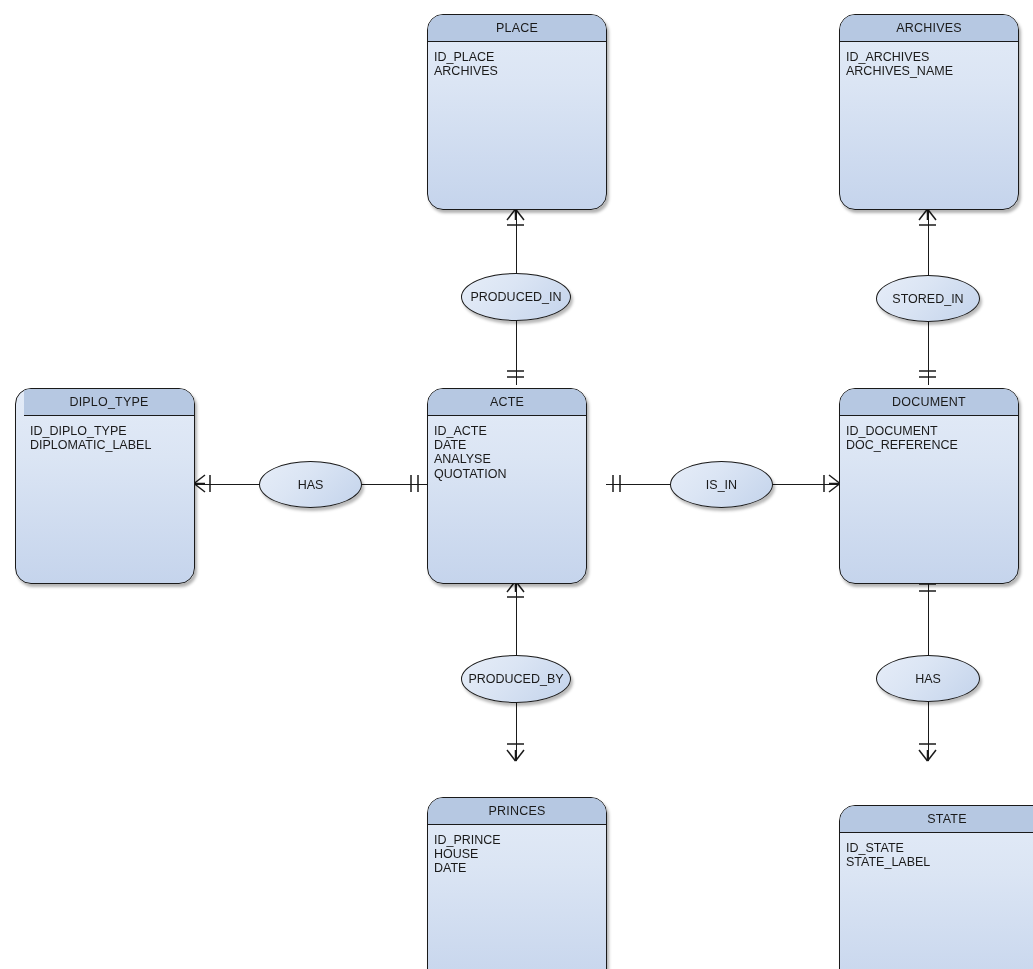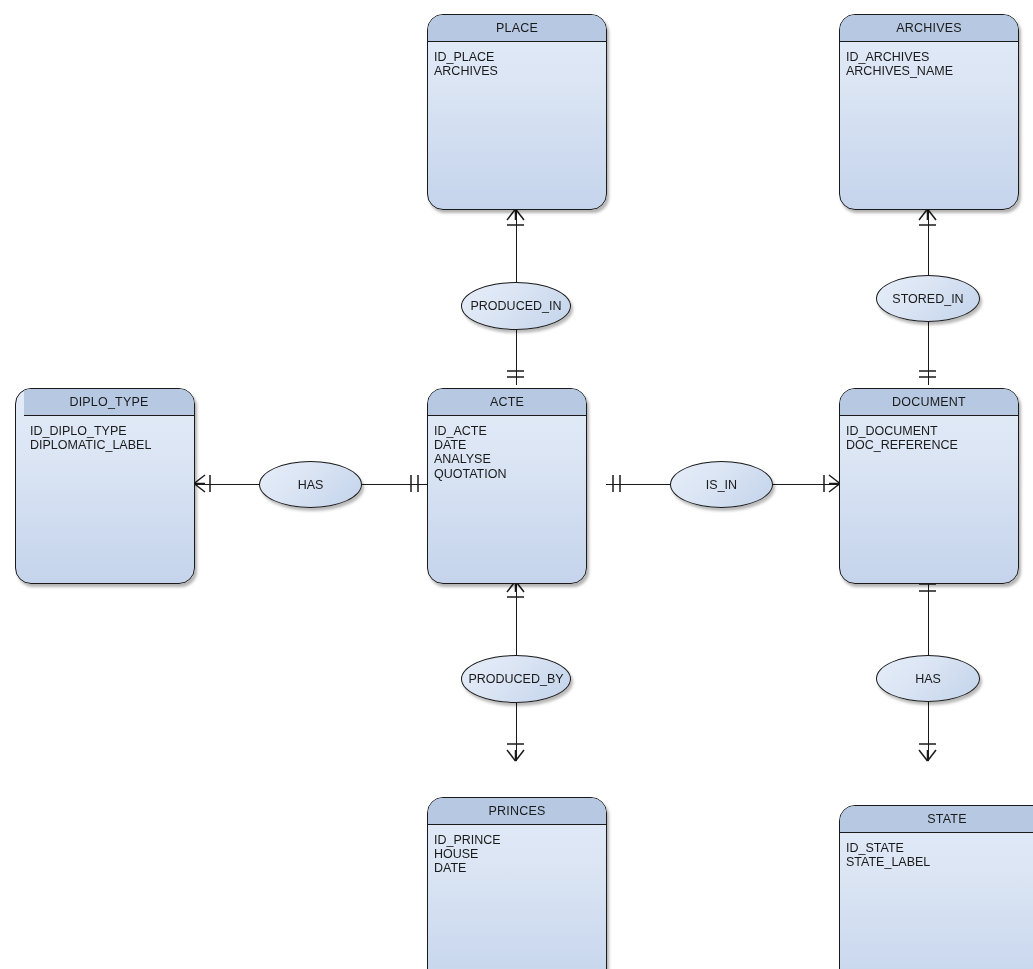--- a/index.html
+++ b/index.html
@@ -230,21 +230,21 @@
   </div>
 
   <div class="entity" style="left:839px; top:761px; width:216px; height:196px;margin-top:44px;">
     <div class="entity-header">STATE</div>
     <div class="entity-attrs">
       <div class="attr">ID_STATE</div>
       <div class="attr">STATE_LABEL</div>
     </div>
   </div>
 
-  <div class="rel" style="left:461px; top:282px; width:110px; height:48px;">PRODUCED_IN</div>
+  <div class="rel" style="left:461px; top:273px; width:110px; height:48px;">PRODUCED_IN</div>
 
   <div class="rel" style="left:876px; top:275px; width:104px; height:47px;">STORED_IN</div>
 
   <div class="rel" style="left:259px; top:461px; width:103px; height:47px;">HAS</div>
 
   <div class="rel" style="left:670px; top:461px; width:103px; height:47px;">IS_IN</div>
 
   <div class="rel" style="left:461px; top:655px; width:110px; height:48px;">PRODUCED_BY</div>
 
   <div class="rel" style="left:876px; top:655px; width:104px; height:47px;">HAS</div>

